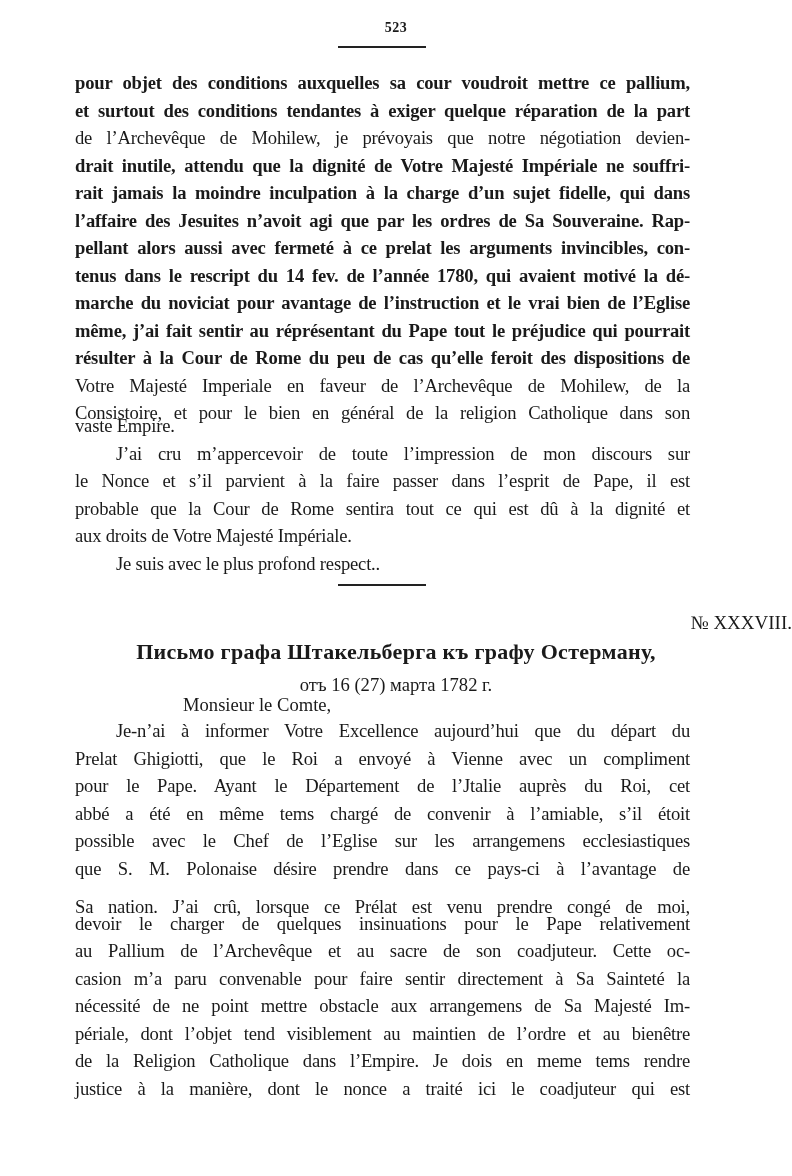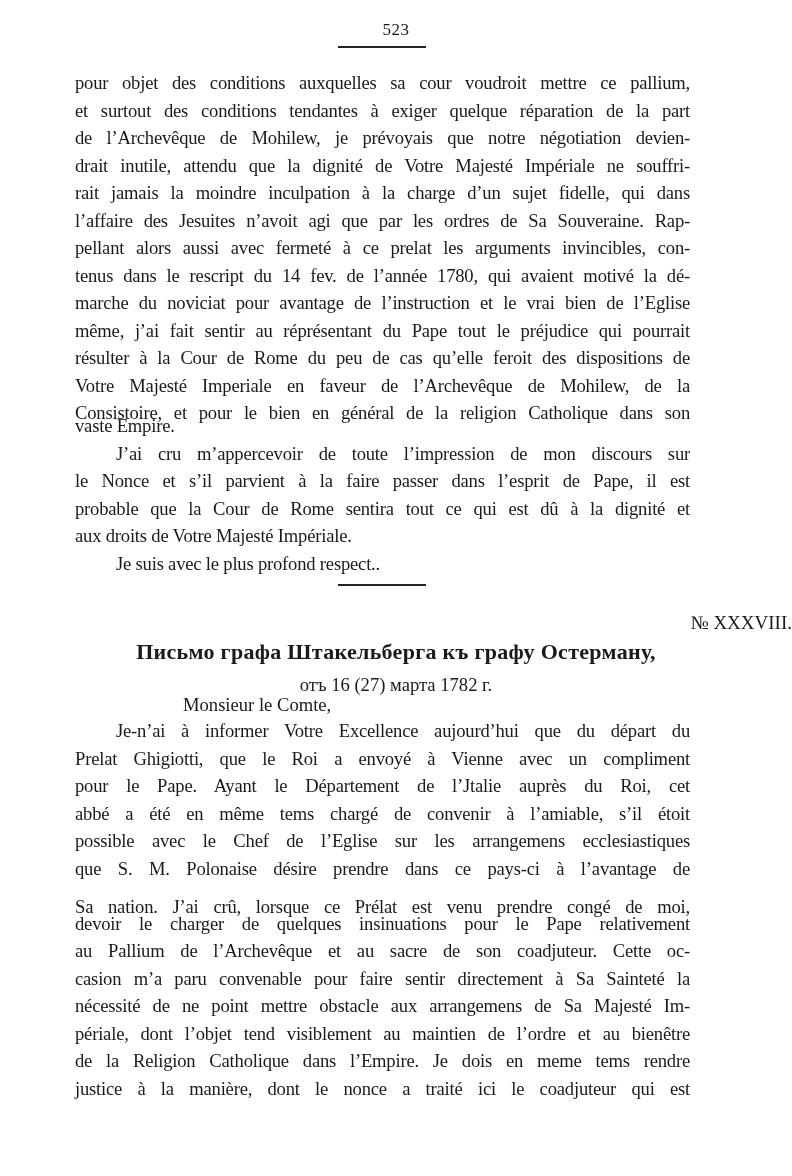--- a/index.html
+++ b/index.html
@@ -1,24 +1,24 @@
 <!DOCTYPE html>
 <html><head>
 <meta charset="utf-8">
 <style>
   html, body { margin: 0; padding: 0; background: #ffffff; }
   body { width: 792px; height: 1176px; position: relative; overflow: hidden;
          font-family: "Liberation Serif", "DejaVu Serif", serif; color: #1a1a1a; }
   .page-number { position: absolute; left: 0; width: 792px; top: 20px; text-align: center;
-                 font-size: 17px; font-weight: normal; letter-spacing: 0.5px; }
+                 font-size: 14px; font-weight: bold; letter-spacing: 0.5px; }
   .rule { position: absolute; height: 1.5px; background: #222; }
   .rule.top { left: 338px; width: 88px; top: 46px; }
   .rule.mid { left: 338px; width: 88px; top: 584px; }
   .line { position: absolute; left: 75px; width: 615px; font-size: 18.6px; line-height: 22px;
-          white-space: nowrap; text-align: justify; text-align-last: justify; font-weight: normal;
+          white-space: nowrap; text-align: justify; text-align-last: justify; font-weight: bold;
           letter-spacing: -0.2px; }
   .line.last { text-align-last: left; }
   .line.indent { left: 116px; width: 574px; }
   .line.light { font-weight: normal; }
   .heading-num { position: absolute; left: 0; width: 792px; top: 612px; text-align: right;
                  font-size: 19px; }
   .heading-title { position: absolute; left: 0; width: 792px; top: 639px; text-align: center;
                    font-size: 22px; font-weight: bold; letter-spacing: 0.3px; }
   .heading-date { position: absolute; left: 0; width: 792px; top: 666px; text-align: center;
                   font-size: 18.6px; margin-top: 8px; }

